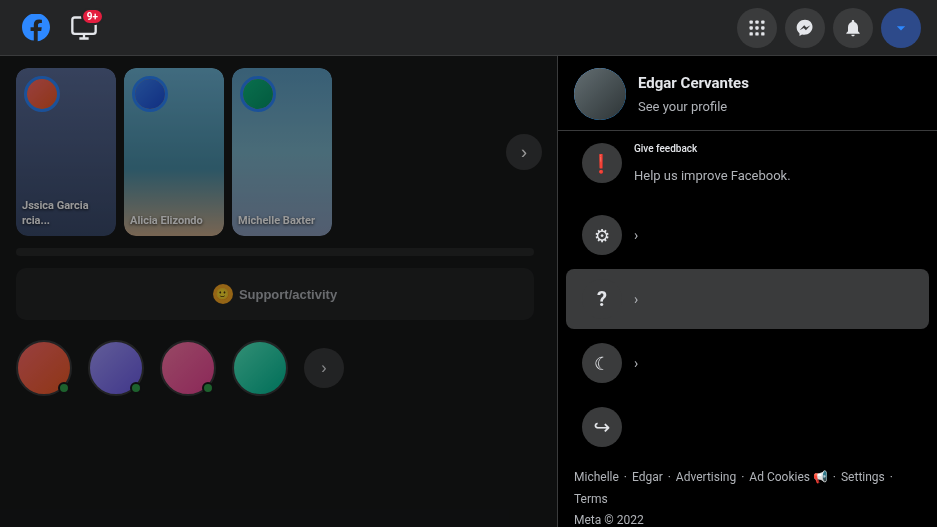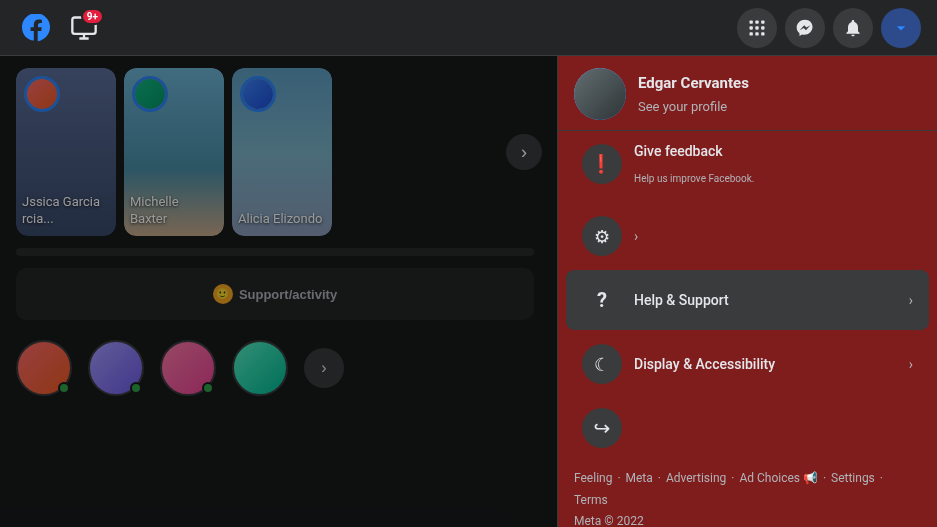--- a/index.html
+++ b/index.html
@@ -144,22 +144,22 @@
     }
     .story-avatar-inner.blue { background: linear-gradient(135deg, #3b82f6, #1d4ed8); }
     .story-avatar-inner.green { background: linear-gradient(135deg, #10b981, #059669); }
 
     .story-label {
       position: absolute;
       bottom: 8px;
       left: 6px;
       right: 6px;
       color: #fff;
-      font-size: 13px;
-      font-weight: 400;
+      font-size: 11px;
+      font-weight: 700;
       text-shadow: 0 1px 3px rgba(0,0,0,0.8);
       line-height: 1.3;
     }
 
     .story-next-btn {
       position: absolute;
       right: 8px;
       top: 50%;
       transform: translateY(-50%);
       width: 36px;
@@ -266,21 +266,21 @@
       flex-shrink: 0;
     }
 
     
     .dropdown-panel {
       position: absolute;
       top: 56px;
       right: 0;
       width: 380px;
       height: 471px;
-      background: #7f1d1d;
+      background: #000000;
       border-left: 1px solid #3a3b3c;
       z-index: 20;
       display: flex;
       flex-direction: column;
       overflow-y: auto;
     }
 
     
     .profile-header {
       display: flex;
@@ -340,26 +340,26 @@
       justify-content: center;
       flex-shrink: 0;
       margin-right: 12px;
       font-size: 18px;
       color: #e4e6ea;
     }
     .menu-text {
       flex: 1;
     }
     .menu-title {
-      font-size: 14px;
+      font-size: 10px;
       font-weight: 500;
       color: #e4e6ea;
     }
     .menu-subtitle {
-      font-size: 10px;
+      font-size: 13px;
       color: #b0b3b8;
       margin-top: 14px;
     }
     .menu-chevron {
       color: #b0b3b8;
       font-size: 14px;
     }
 
     .divider {
       height: 1px;
@@ -454,32 +454,32 @@
 
   <div class="stories-row">
     <div class="story-card">
       <div class="story-card-bg story-person"></div>
       <div class="story-avatar">
         <div class="story-avatar-inner" style="background:linear-gradient(135deg,#ff6b6b,#ee5a24)"></div>
       </div>
       <div class="story-label">Jssica Garcia rcia...</div>
     </div>
     <div class="story-card">
+      <div class="story-card-bg story-beach"></div>
+      <div class="story-avatar">
+        <div class="story-avatar-inner blue"></div>
+      </div>
+      <div class="story-label">Alicia Elizondo</div>
+    </div>
+    <div class="story-card">
       <div class="story-card-bg story-car"></div>
       <div class="story-avatar">
         <div class="story-avatar-inner green"></div>
       </div>
       <div class="story-label">Michelle Baxter</div>
-    </div>
-    <div class="story-card">
-      <div class="story-card-bg story-beach"></div>
-      <div class="story-avatar">
-        <div class="story-avatar-inner blue"></div>
-      </div>
-      <div class="story-label">Alicia Elizondo</div>
     </div>
     <button class="story-next-btn">›</button>
   </div>
 
   <div style="height:8px; background:#3a3b3c; border-radius:4px; margin:0 16px 12px; opacity:0.5;"></div>
 
   <div class="post-box">
     <div class="post-actions">
       <button class="post-action-btn">
         <div class="post-action-icon">🙂</div>
@@ -540,37 +540,31 @@
 
   <div class="divider"></div>
 
   <div class="menu-item">
     <div class="menu-icon-wrap">⚙</div>
     <span class="menu-chevron">›</span>
   </div>
 
   <div class="menu-item active">
     <div class="menu-icon-wrap" style="font-size:20px;font-weight:700;">?</div>
-    <div class="menu-text">
-      <div class="menu-title">Help &amp; Support</div>
-    </div>
     <span class="menu-chevron">›</span>
   </div>
 
   <div class="menu-item">
     <div class="menu-icon-wrap">☾</div>
-    <div class="menu-text">
-      <div class="menu-title">Display &amp; Accessibility</div>
-    </div>
     <span class="menu-chevron">›</span>
   </div>
 
   <div class="menu-item">
     <div class="menu-icon-wrap" style="font-size:20px;">↪</div>
   </div>
 
   <div class="footer-links">
-    <span>Feeling</span><span class="footer-sep"> · </span><span>Meta</span><span class="footer-sep"> · </span><span>Advertising</span><span class="footer-sep"> · </span><span>Ad Choices</span> 📢<span class="footer-sep"> · </span><span>Settings</span><span class="footer-sep"> · </span><span>Terms</span>
+    <span>Michelle</span><span class="footer-sep"> · </span><span>Edgar</span><span class="footer-sep"> · </span><span>Advertising</span><span class="footer-sep"> · </span><span>Ad Cookies</span> 📢<span class="footer-sep"> · </span><span>Settings</span><span class="footer-sep"> · </span><span>Terms</span>
     <br>
     <span>Meta © 2022</span>
   </div>
 
 </div>
 
 </body></html>

